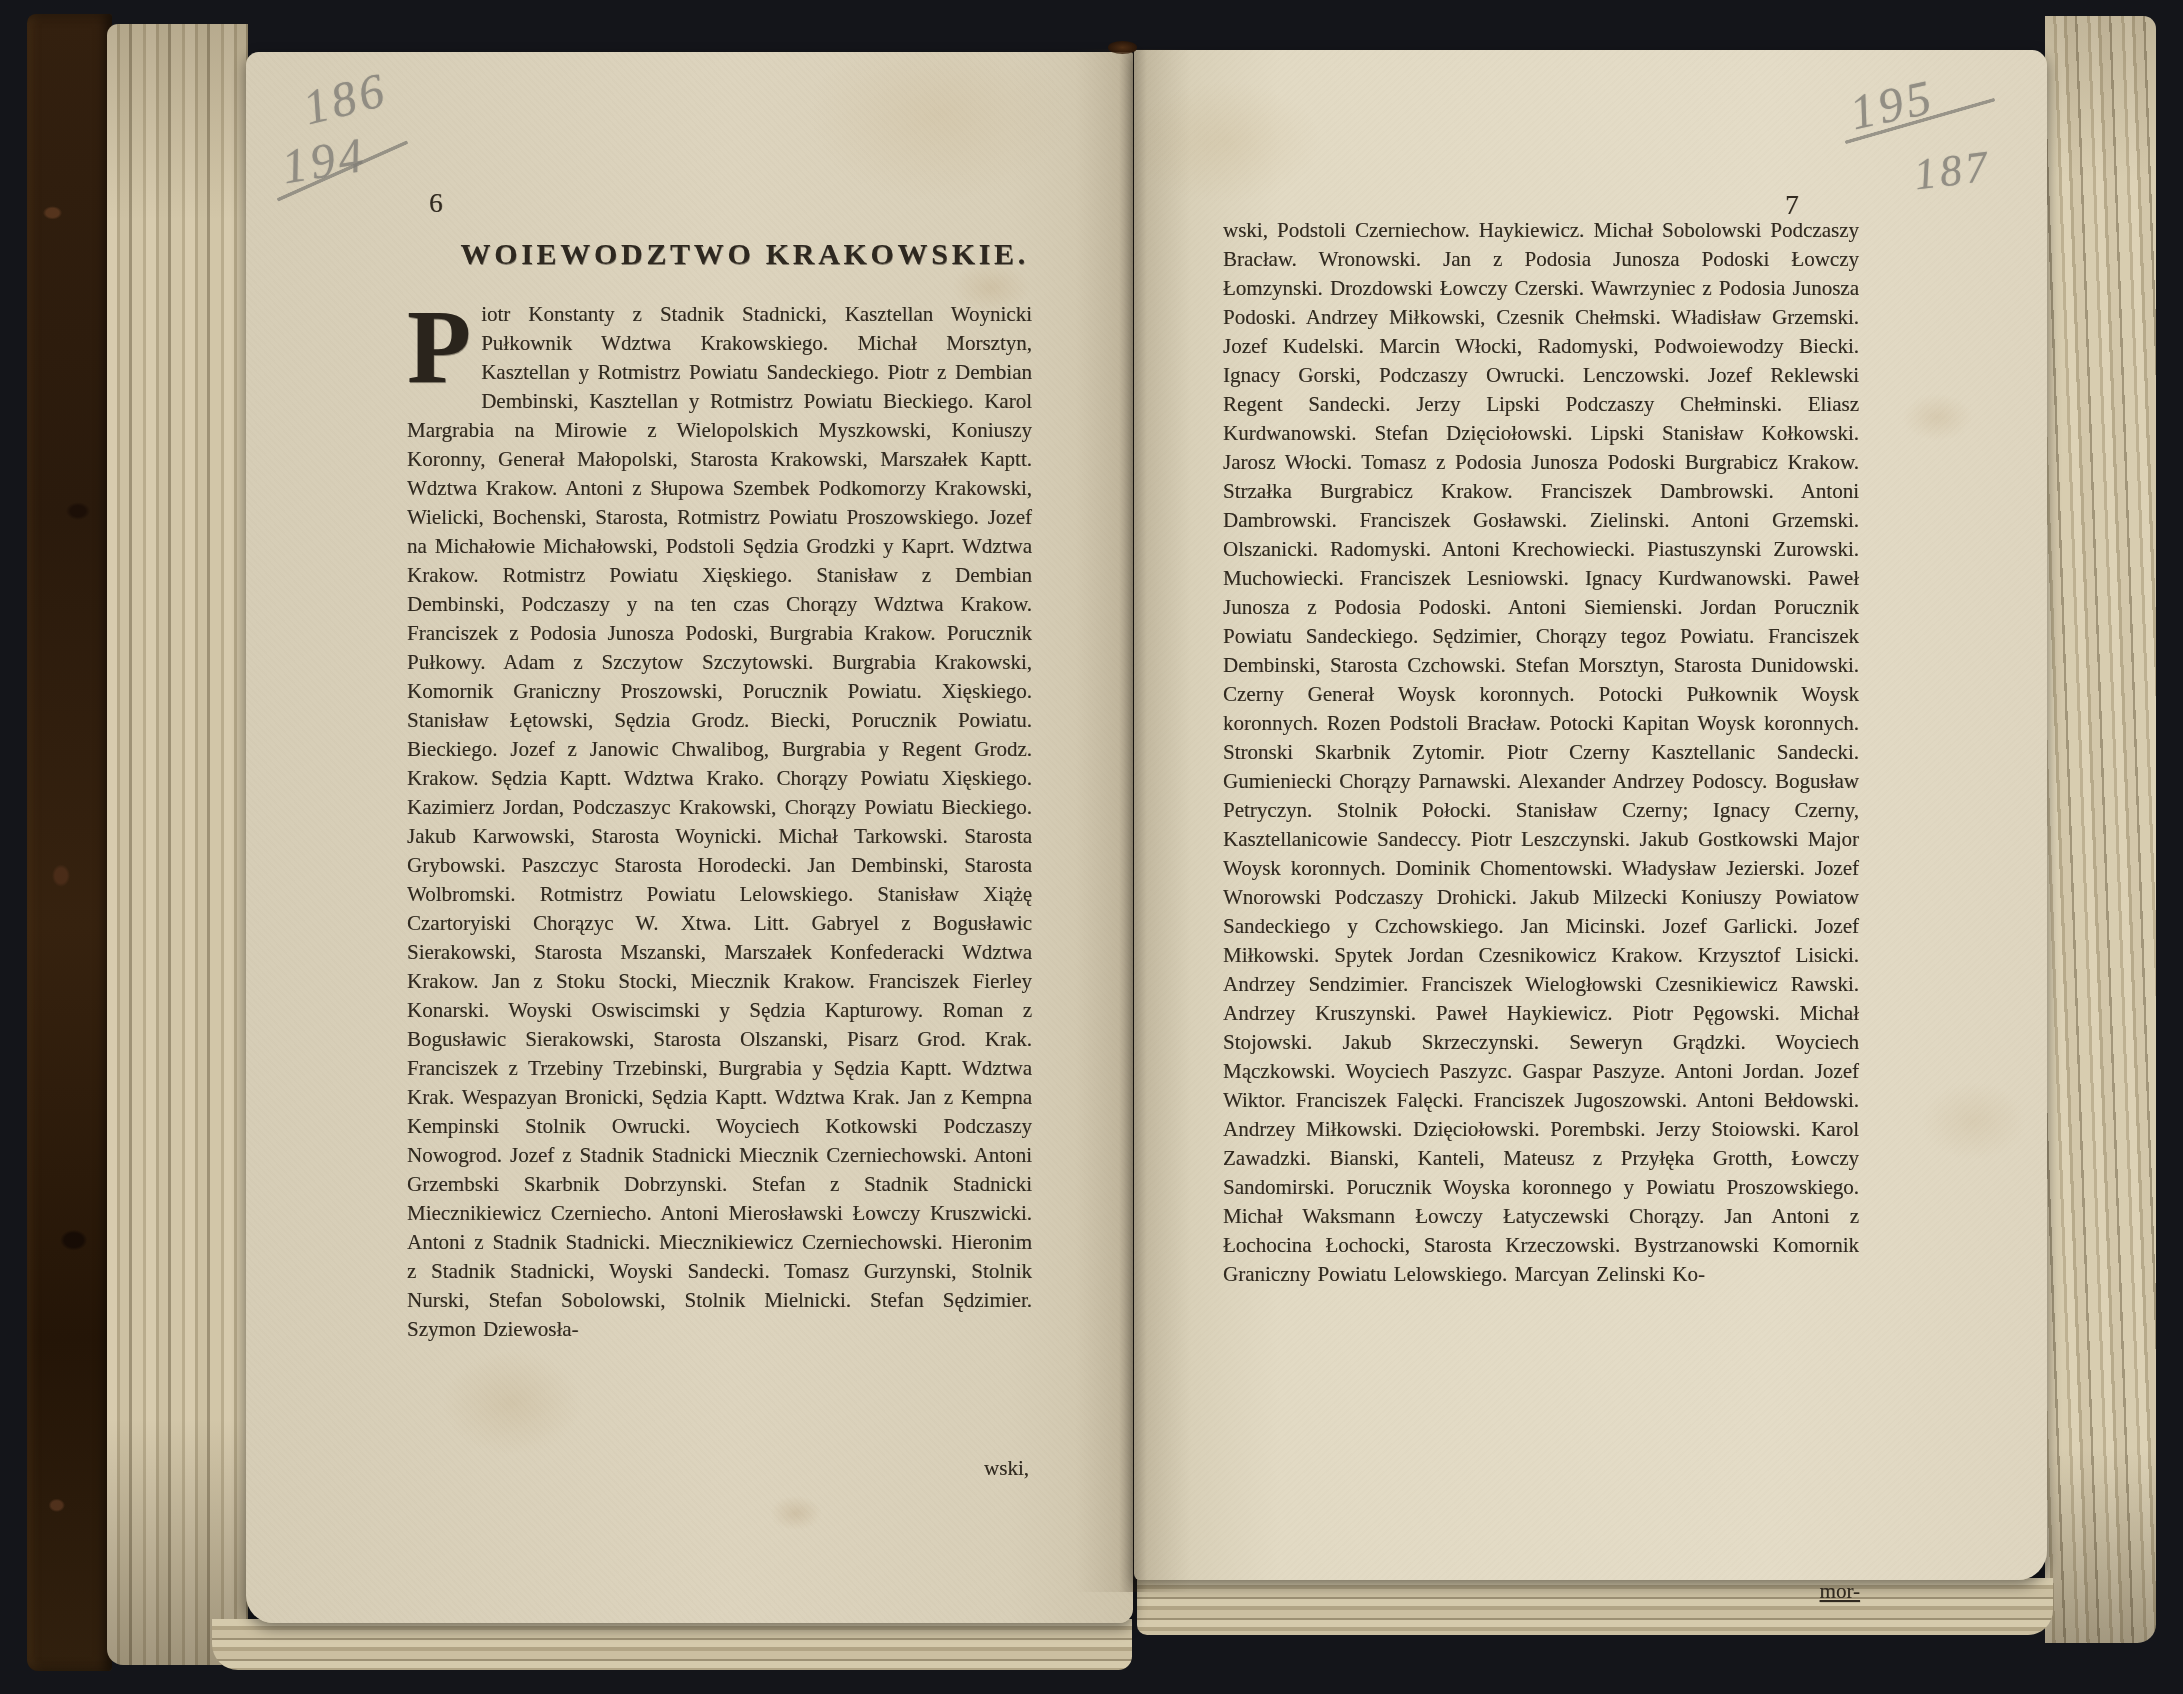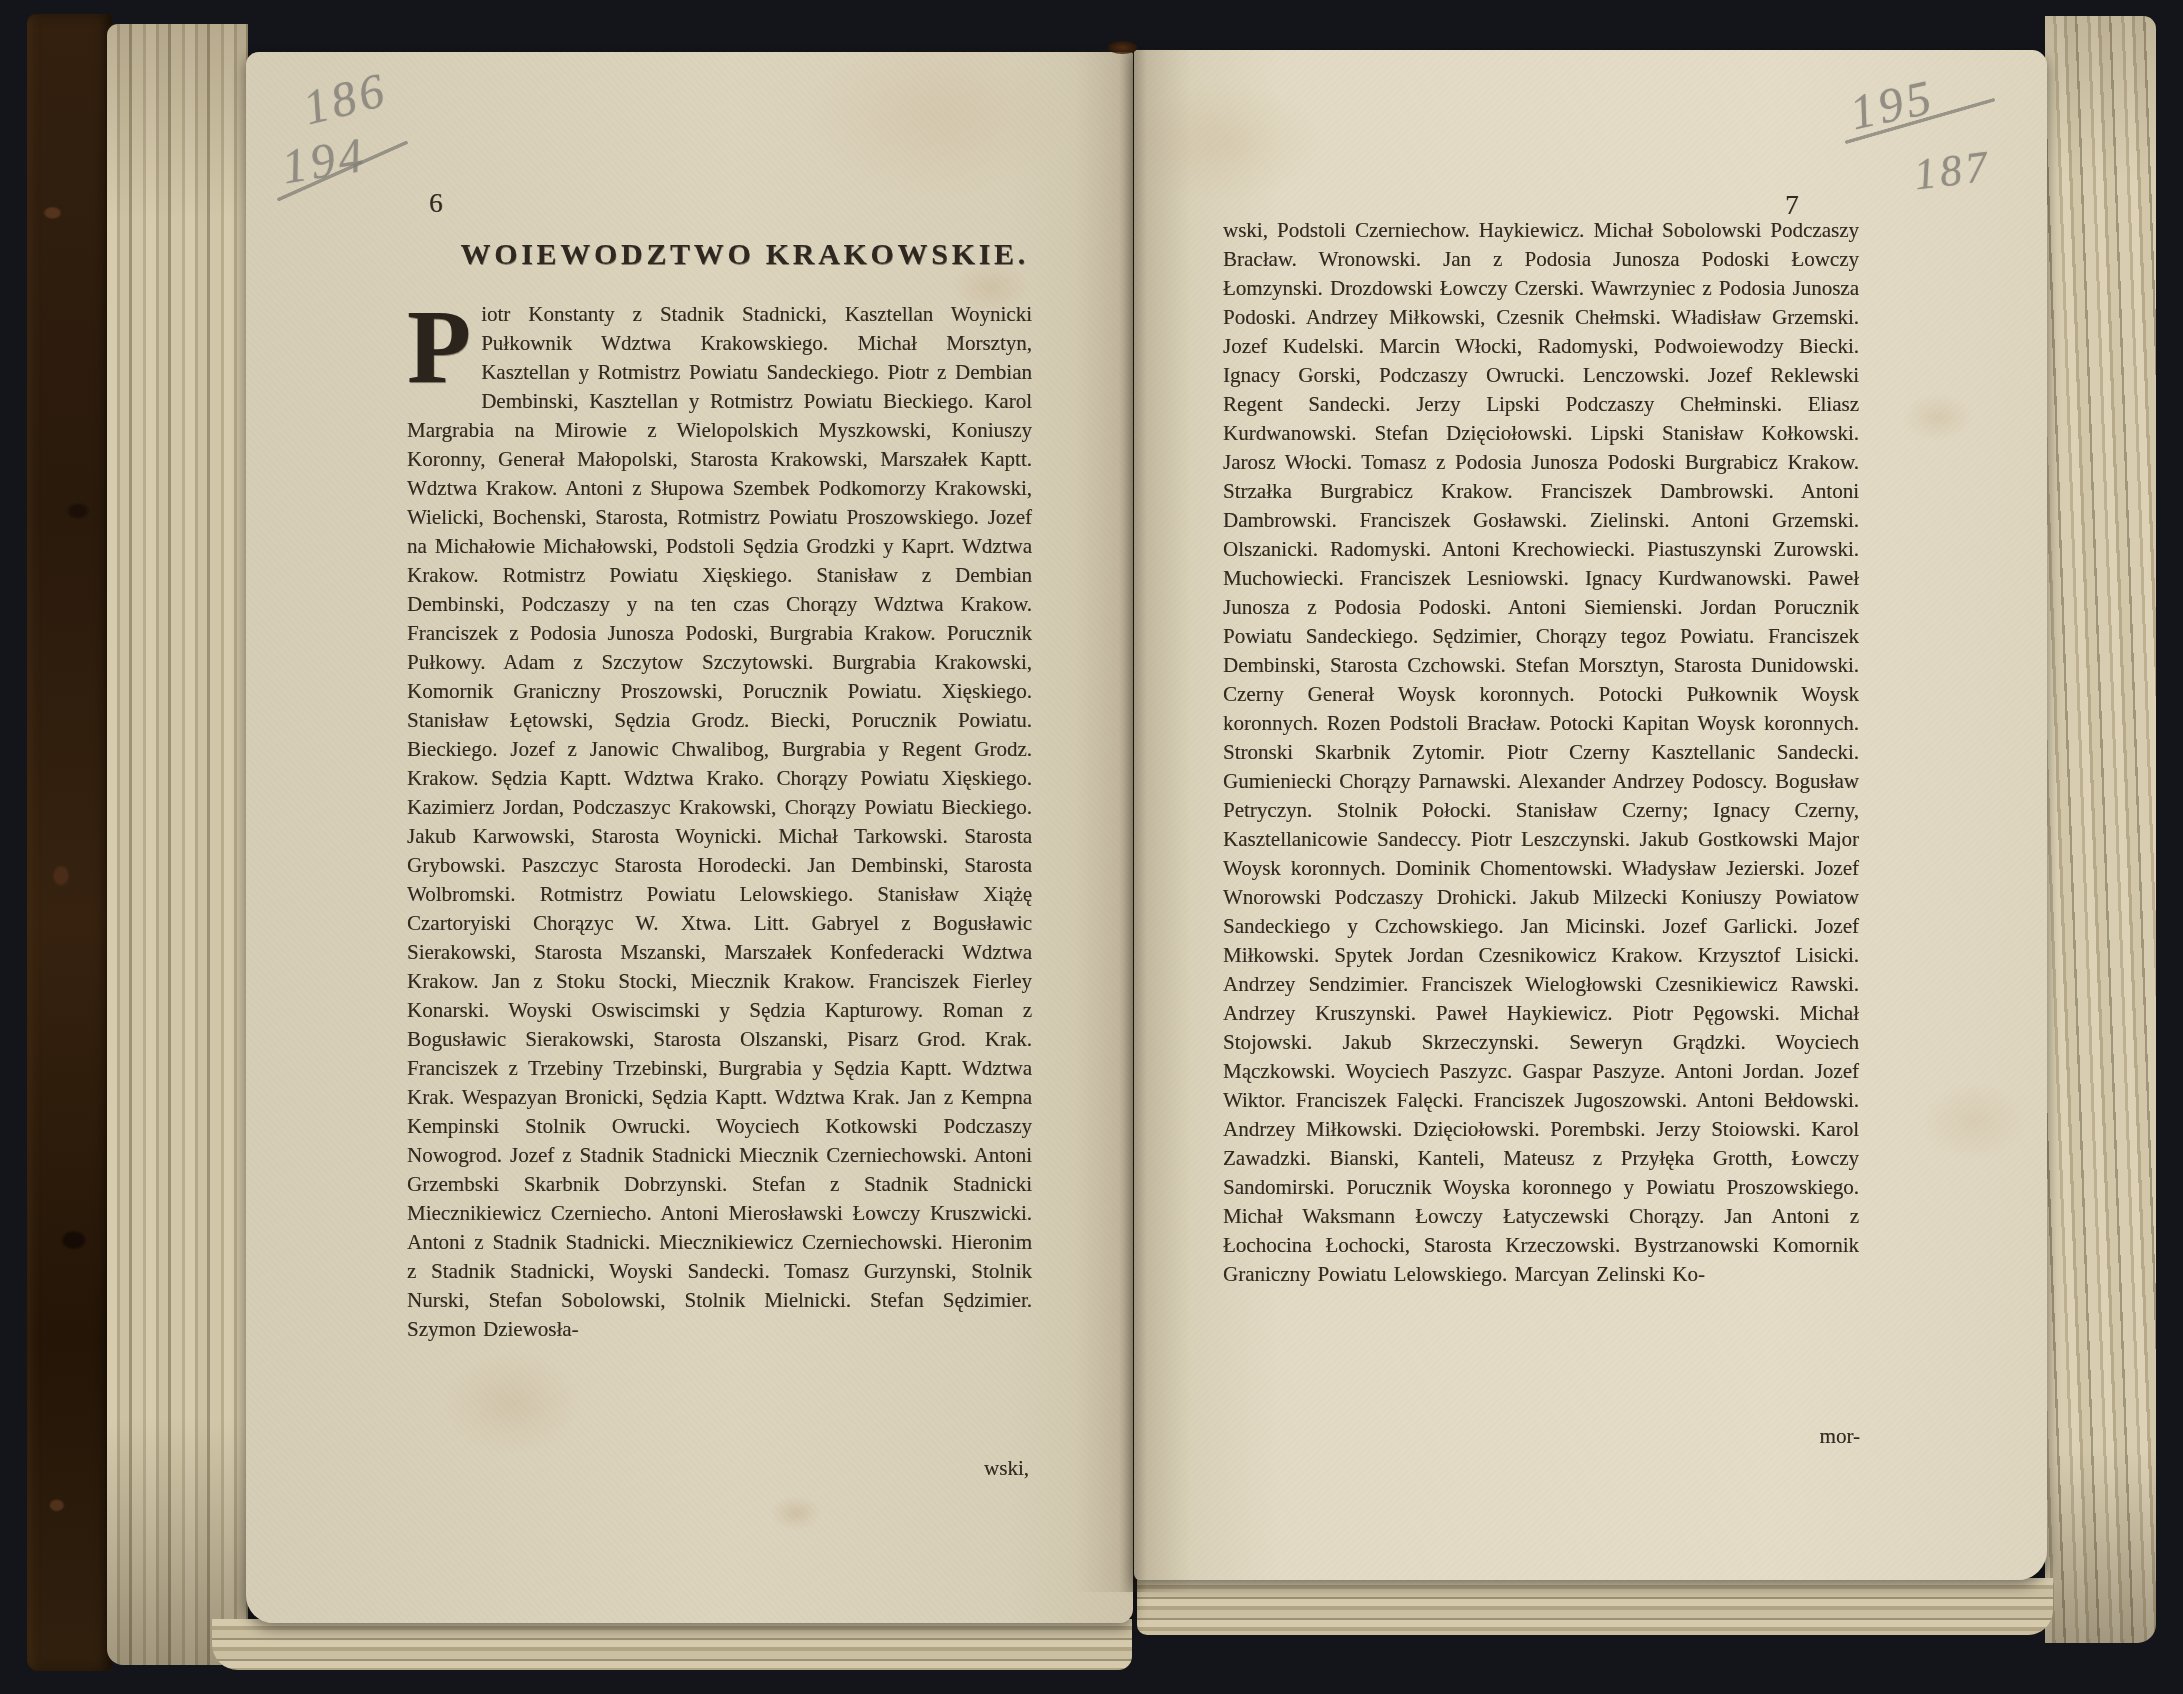--- a/index.html
+++ b/index.html
@@ -105,21 +105,21 @@
   .dropcap{
     float:left;font-size:105px;line-height:.78;padding:6.2px 10px 0 0;
     font-weight:bold;color:#2a241c;text-shadow:0.6px 0.6px 0.7px rgba(40,34,26,.5);
   }
   .catchword{
     position:absolute;font-size:21px;
     text-shadow:0.3px 0.3px 0.4px rgba(49,42,32,.42);
     margin-top:12px;
   }
   .catchword-left{right:104px;top:1392px;}
-  .catchword-right{right:187px;top:1362px;}
+  .catchword-right{right:187px;top:1517px;text-decoration:underline;}
 
   
   .pencil{
     position:absolute;color:#85827a;font-size:49px;font-style:italic;
     letter-spacing:3.7px;opacity:.85;
     text-shadow:0 0 1.2px rgba(130,128,120,.6);
   }
   .strike{
     position:absolute;height:0;border-top:4.4px solid rgba(128,125,117,.75);
     border-radius:2.5px;pointer-events:none;

